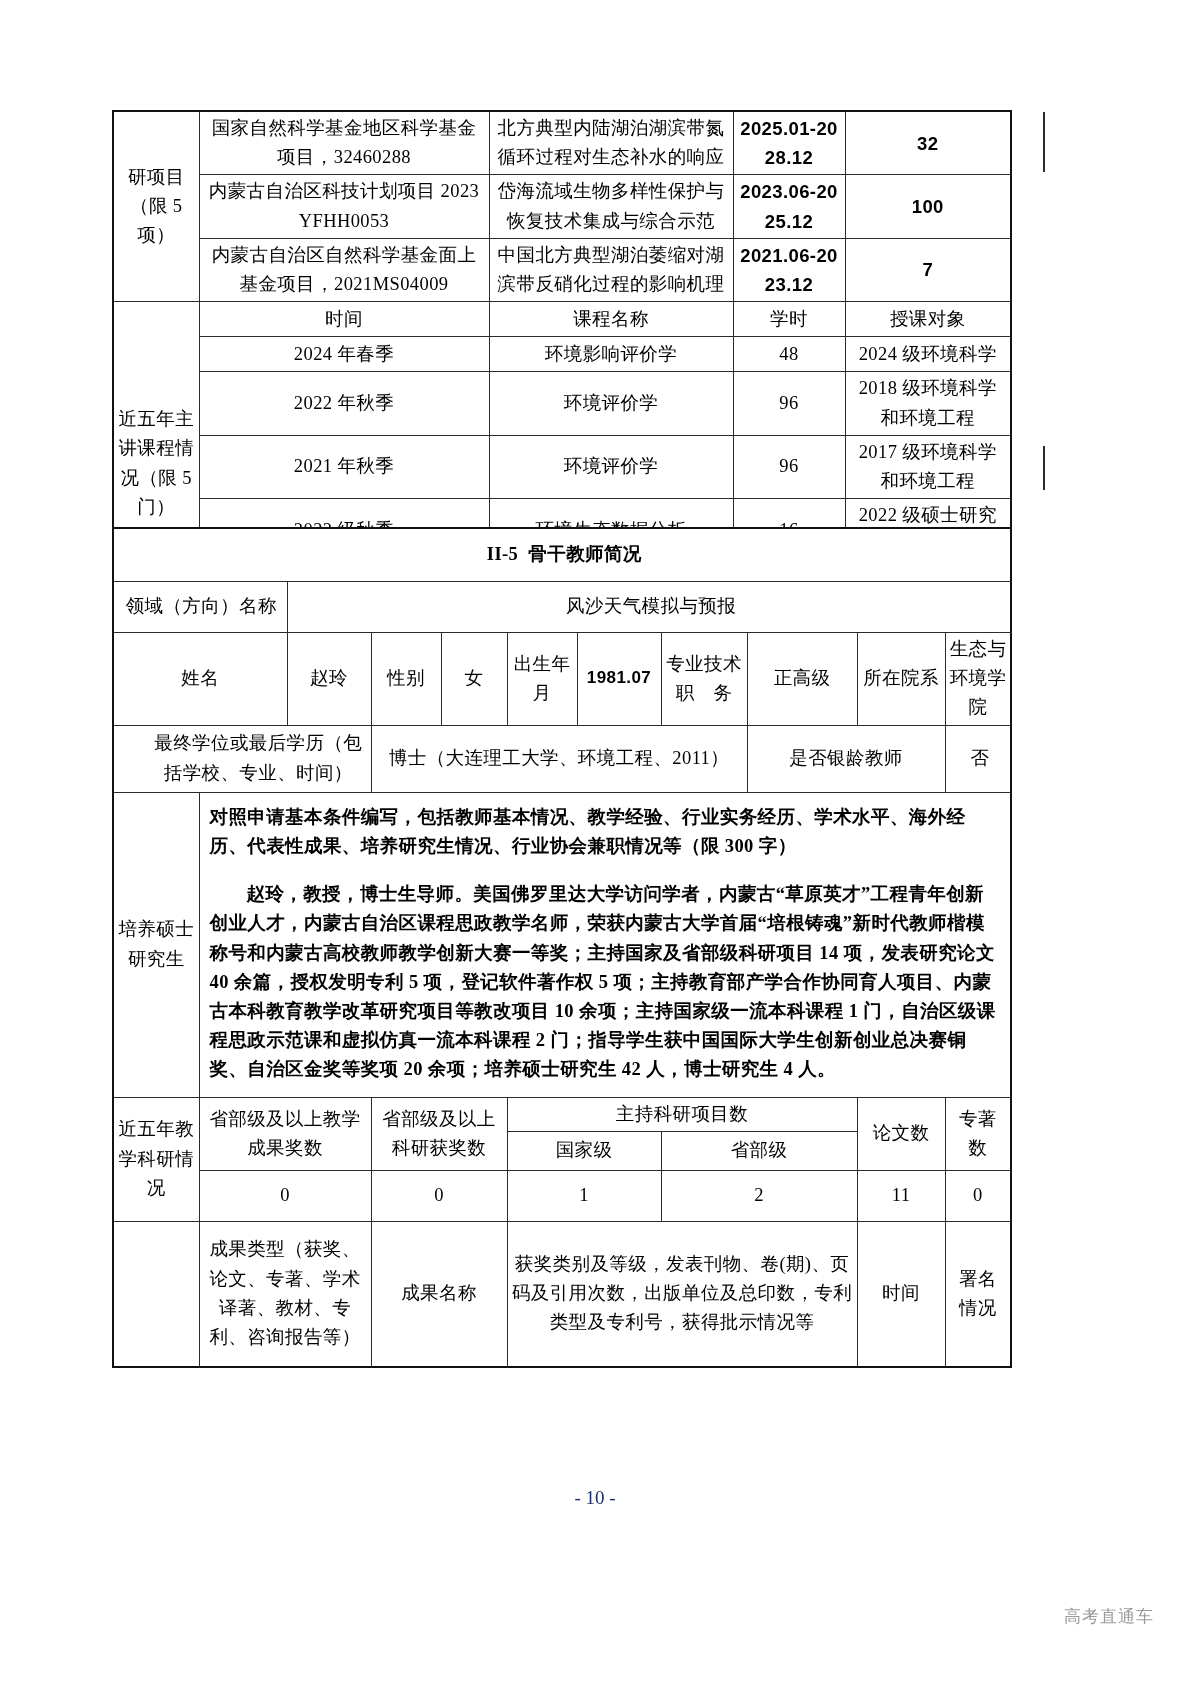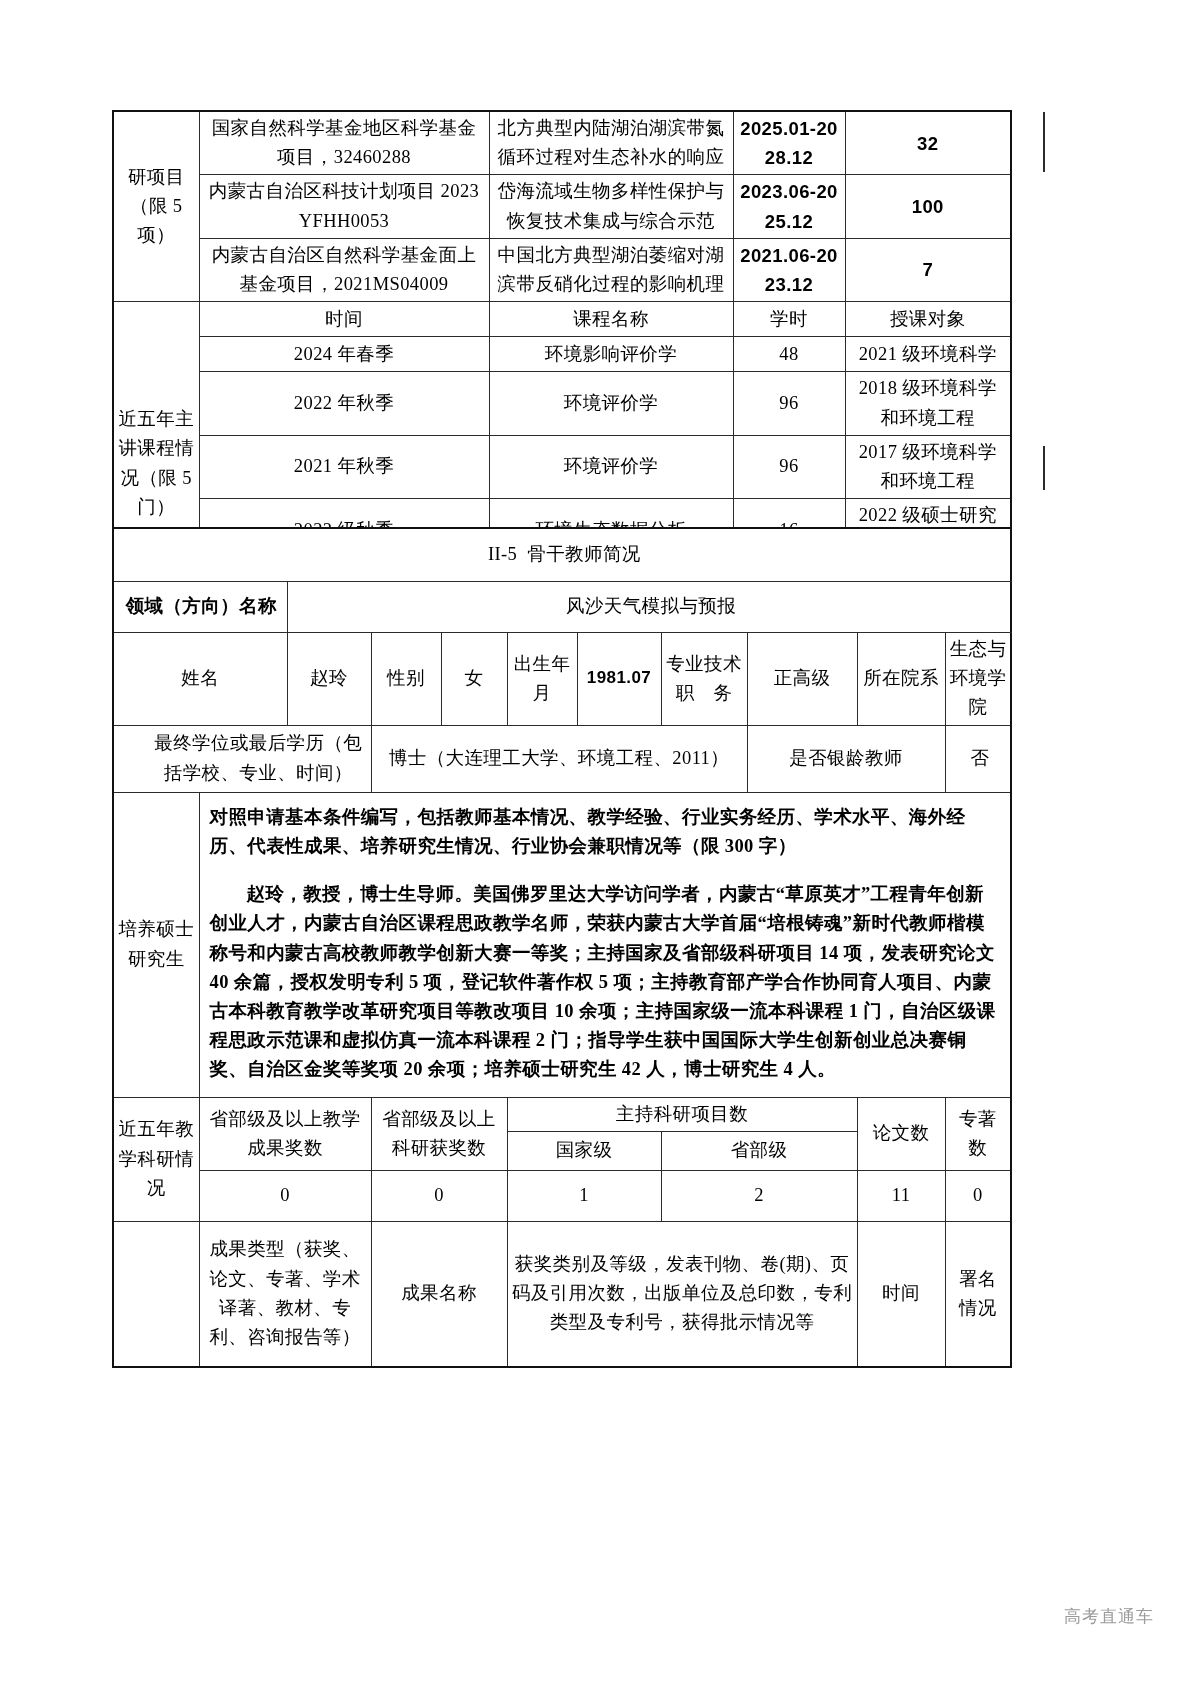--- a/index.html
+++ b/index.html
@@ -65,30 +65,30 @@
     left: 112px;
     top: 527px;
     width: 898px;
   }
   #table-teacher td {
     height: 28px;
   }
 
   .sec-title {
     text-align: left;
-    font-weight: normal;
+    font-weight: bold;
     font-size: 19px;
     padding-left: 8px !important;
     height: 48px !important;
   }
   .sec-title .roman { font-family: "Liberation Serif", serif; }
 
   .field-label {
     text-align: center;
-    font-weight: bold;
+    font-weight: normal;
     padding-left: 6px !important;
   }
   .field-value-left {
     text-align: right;
     padding-left: 8px !important;
   }
 
   .bio-cell {
     text-align: left !important;
     vertical-align: top !important;
@@ -169,21 +169,21 @@
         <td rowspan="6" class="vlabel">近五年主讲课程情况（限 5 门）</td>
         <td>时间</td>
         <td>课程名称</td>
         <td>学时</td>
         <td>授课对象</td>
       </tr>
       <tr>
         <td>2024 年春季</td>
         <td>环境影响评价学</td>
         <td>48</td>
-        <td class="nowrapish">2021 级环境科学</td>
+        <td class="nowrapish">2024 级环境科学</td>
       </tr>
       <tr>
         <td>2022 年秋季</td>
         <td>环境评价学</td>
         <td>96</td>
         <td class="nowrapish">2018 级环境科学和环境工程</td>
       </tr>
       <tr>
         <td>2021 年秋季</td>
         <td>环境评价学</td>
@@ -288,15 +288,16 @@
         <td style="height:140px;"></td>
         <td colspan="2">成果类型（获奖、论文、专著、学术译著、教材、专利、咨询报告等）</td>
         <td colspan="2">成果名称</td>
         <td colspan="4">获奖类别及等级，发表刊物、卷(期)、页码及引用次数，出版单位及总印数，专利类型及专利号，获得批示情况等</td>
         <td>时间</td>
         <td colspan="2">署名情况</td>
       </tr>
     </tbody>
   </table>
 
+  <div id="page-number">- 10 -</div>
   <div id="watermark">高考直通车</div>
 
 </div>
 
 </body></html>

